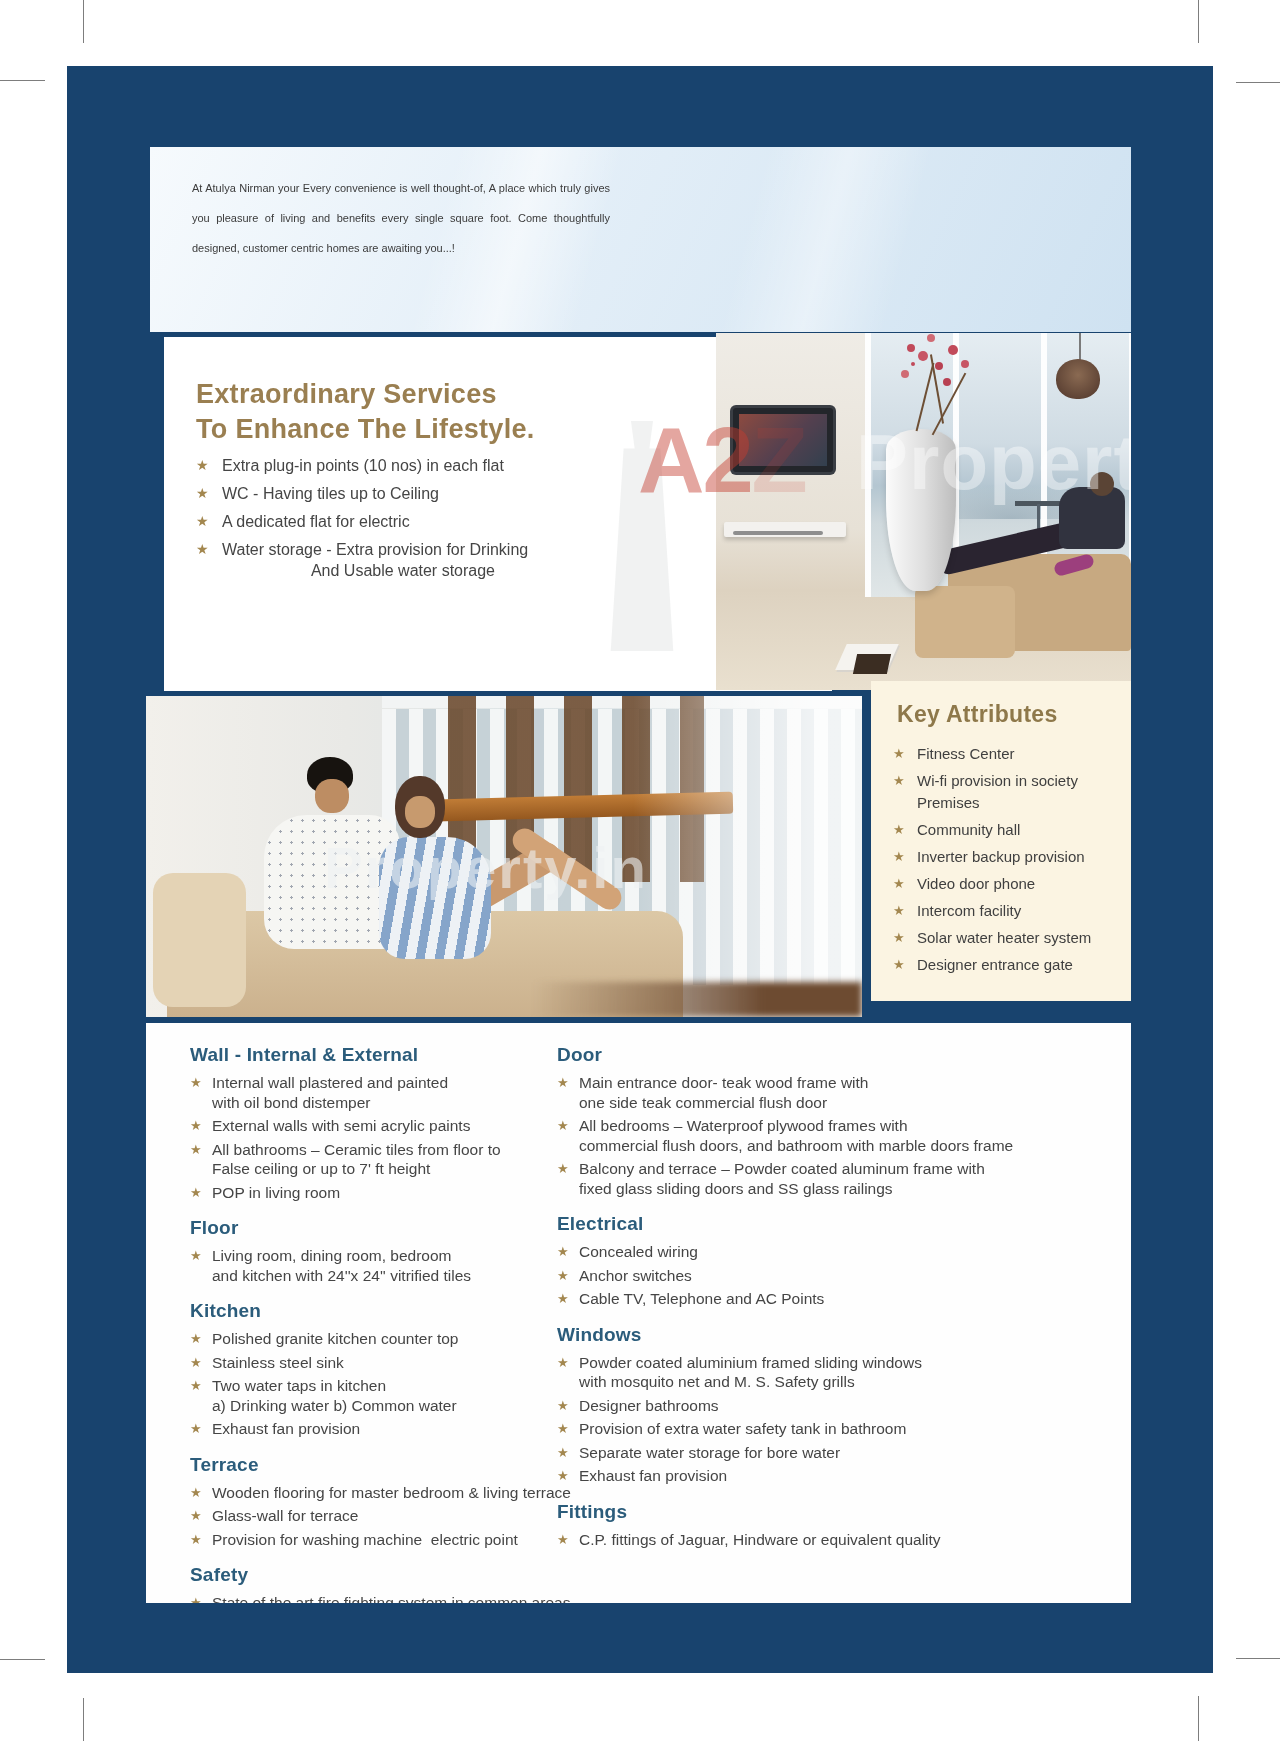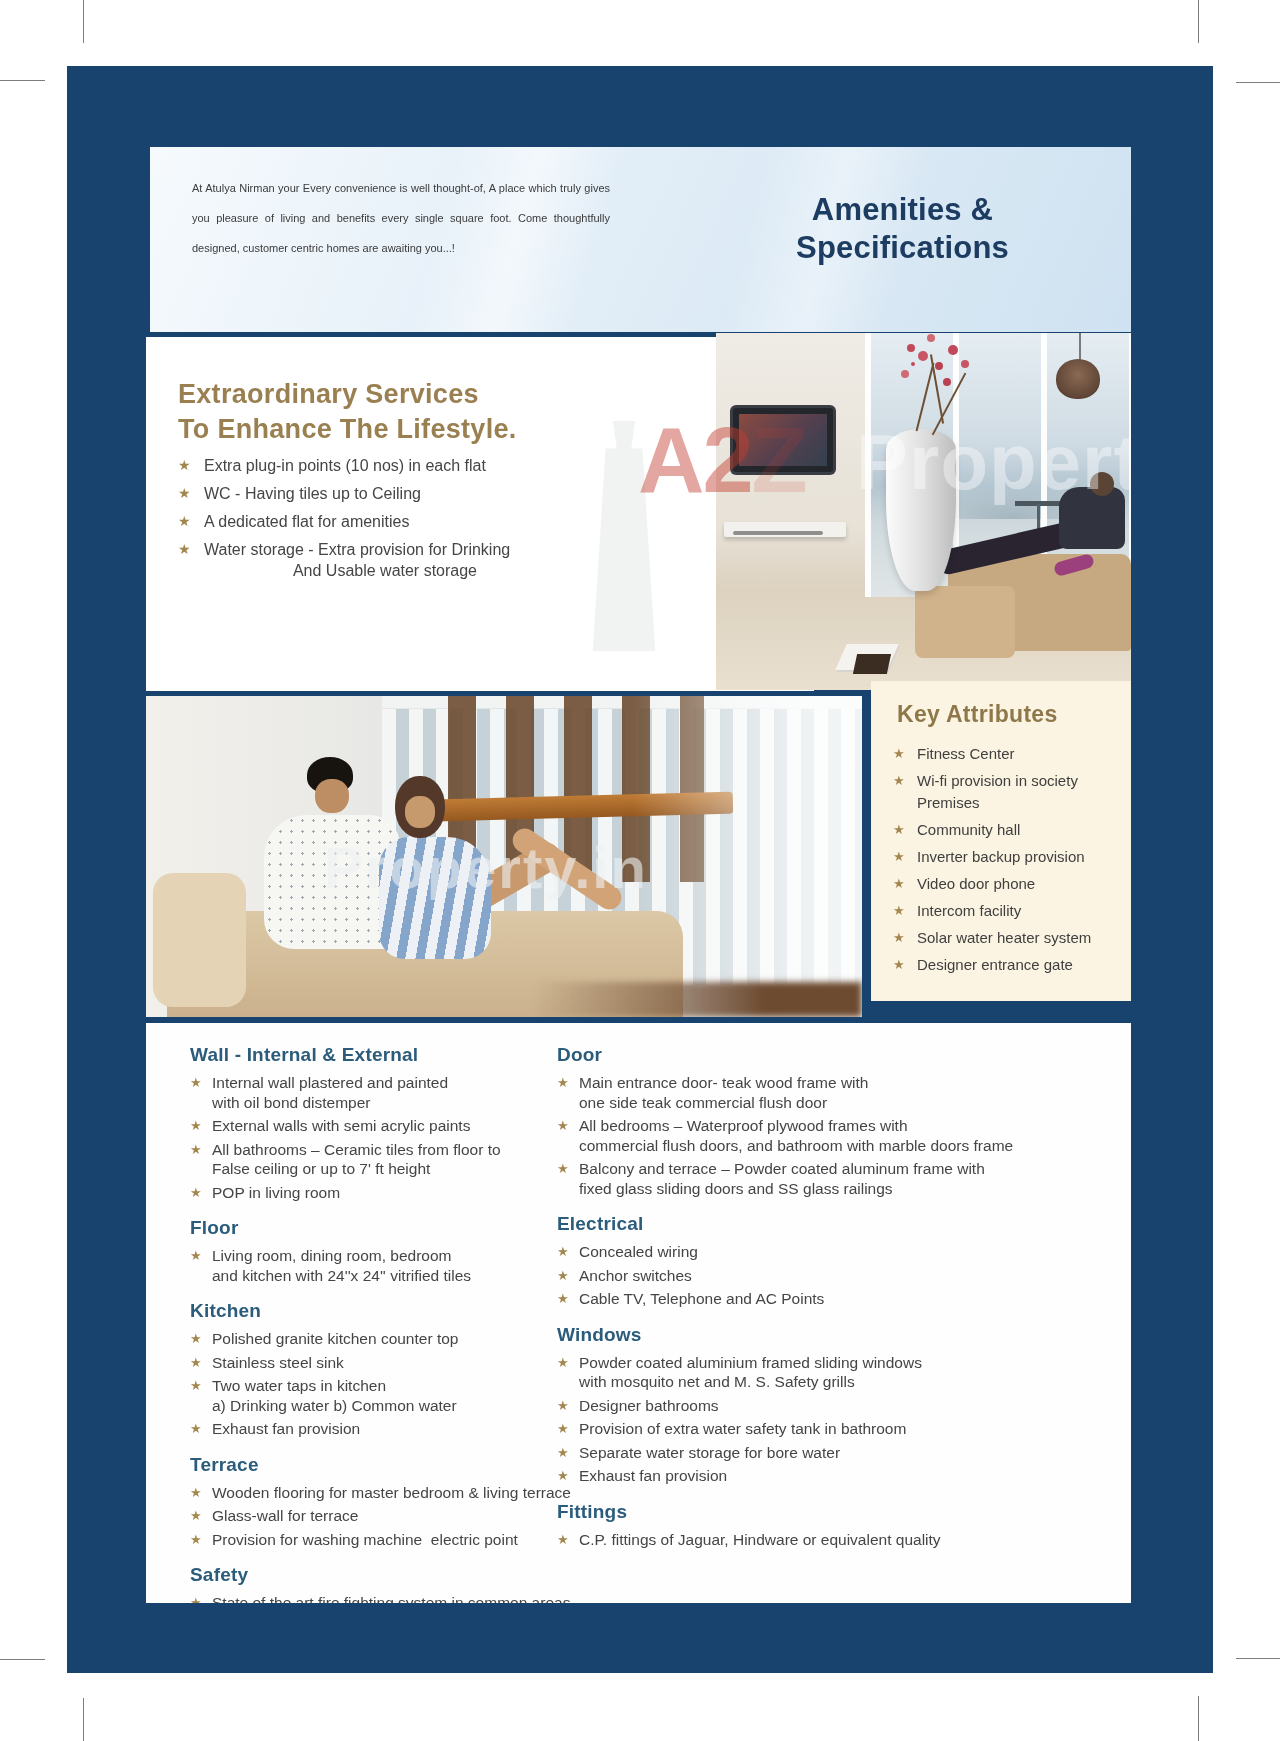--- a/index.html
+++ b/index.html
@@ -13,21 +13,21 @@
              background:linear-gradient(115deg,#f6fafd 0%,#e4eff8 40%,#cfe2f1 100%);overflow:hidden;}
   .intro-box:after{content:"";position:absolute;inset:0;
              background:linear-gradient(105deg,transparent 30%,rgba(255,255,255,.55) 38%,transparent 46%,
                                         transparent 60%,rgba(255,255,255,.4) 68%,transparent 76%);}
   .intro-text{position:absolute;left:42px;top:26px;width:418px;font-size:11px;line-height:30px;
               color:#3b3b3b;text-align:justify;z-index:2;}
   .amen-title{position:absolute;left:565px;top:44px;width:375px;text-align:center;
               font-size:31px;line-height:38px;font-weight:700;color:#1d3c61;letter-spacing:.2px;z-index:2;}
 
   
-  .services-box{position:absolute;left:146px;top:337px;width:668px;height:354px;background:#ffffff;overflow:hidden;}
+  .services-box{position:absolute;left:164px;top:337px;width:668px;height:354px;background:#ffffff;overflow:hidden;}
   .services-title{position:absolute;left:32px;top:40px;font-size:27px;line-height:35px;font-weight:700;
                   color:#9a7f51;letter-spacing:.3px;}
   .services-list{position:absolute;left:32px;top:118px;width:510px;}
   .bullet{display:flex;align-items:flex-start;}
   .services-list .bullet{margin-bottom:7px;font-size:16px;line-height:21px;color:#454545;}
   .star{color:#a3874f;flex:0 0 26px;font-size:14px;line-height:inherit;}
   .btext{flex:1;white-space:pre-line;}
   .wm-tower{position:absolute;left:432px;top:84px;width:92px;height:230px;opacity:.14;background:#9aa0a4;
             clip-path:polygon(38% 0,62% 0,58% 12%,70% 12%,84% 100%,16% 100%,30% 12%,42% 12%);}
 
@@ -138,44 +138,40 @@
   <div class="crop" style="left:1236px;top:82px;width:44px;height:1px;"></div>
   <div class="crop" style="left:83px;top:1698px;width:1px;height:43px;"></div>
   <div class="crop" style="left:0;top:1659px;width:45px;height:1px;"></div>
   <div class="crop" style="left:1198px;top:1696px;width:1px;height:45px;"></div>
   <div class="crop" style="left:1236px;top:1658px;width:44px;height:1px;"></div>
 
   <div class="page"></div>
 
   <div class="intro-box">
     <div class="intro-text">At Atulya Nirman your Every convenience is well thought-of, A place which truly gives you pleasure of living and benefits every single square foot.  Come thoughtfully designed, customer centric homes are awaiting you...!</div>
-    <div class="amen-title">
-      <div>Amenities &amp;</div>
-      <div>Specifications</div>
-    </div>
   </div>
 
   <div class="services-box">
     <div class="wm-tower"></div>
     <div class="services-title">
       <div>Extraordinary Services</div>
       <div>To Enhance The Lifestyle.</div>
     </div>
     <div class="services-list">
         <div class="bullet">
           <span class="star">★</span>
           <span class="btext">Extra plug-in points (10 nos) in each flat</span>
         </div>
         <div class="bullet">
           <span class="star">★</span>
           <span class="btext">WC - Having tiles up to Ceiling</span>
         </div>
         <div class="bullet">
           <span class="star">★</span>
-          <span class="btext">A dedicated flat for amenities</span>
+          <span class="btext">A dedicated flat for electric</span>
         </div>
         <div class="bullet">
           <span class="star">★</span>
           <span class="btext">Water storage - Extra provision for Drinking
 &nbsp;&nbsp;&nbsp;&nbsp;&nbsp;&nbsp;&nbsp;&nbsp;&nbsp;&nbsp;&nbsp;&nbsp;&nbsp;&nbsp;&nbsp;&nbsp;&nbsp;&nbsp;&nbsp;&nbsp;And Usable water storage</span>
         </div>
       </div>
   </div>
 
   <div class="photo-living">

